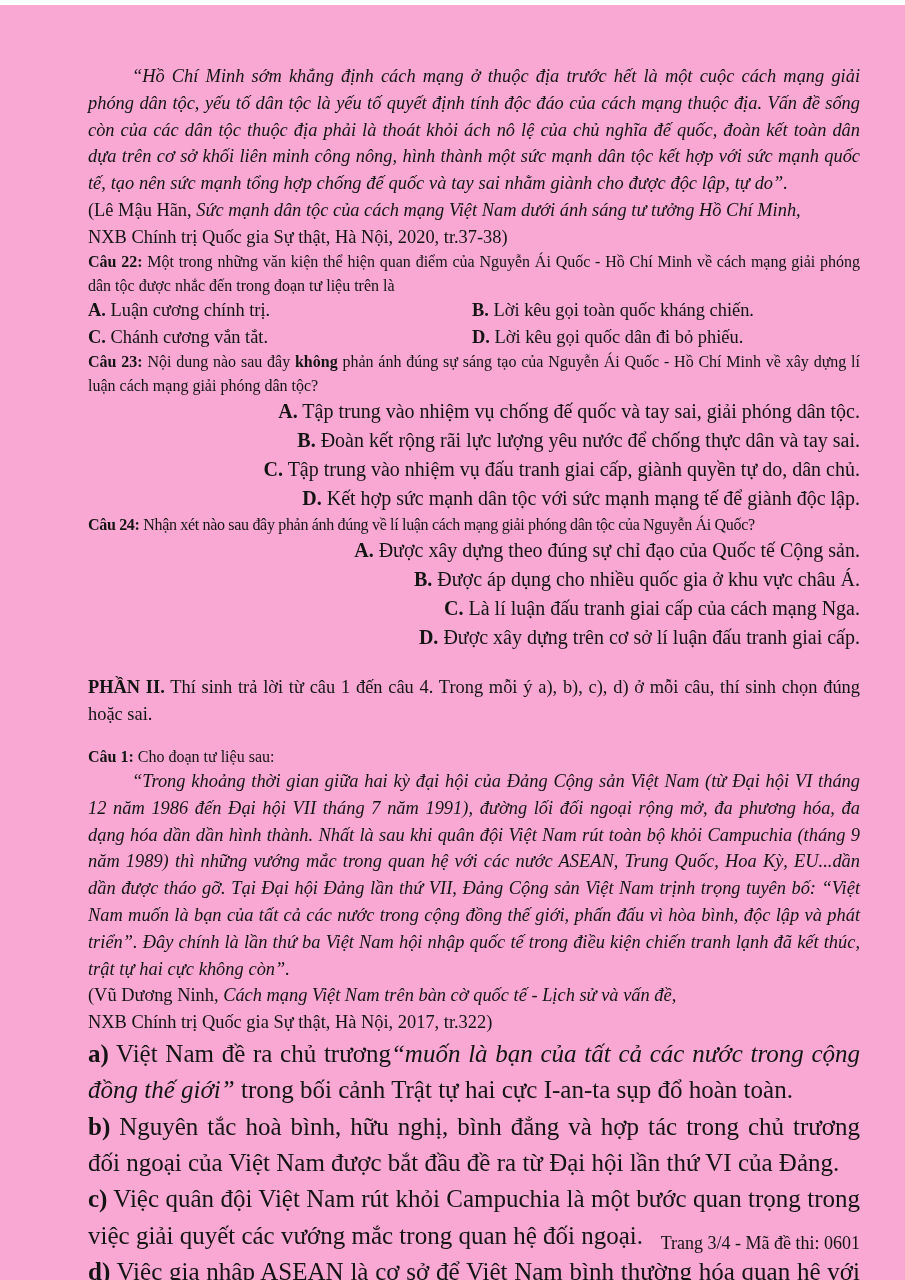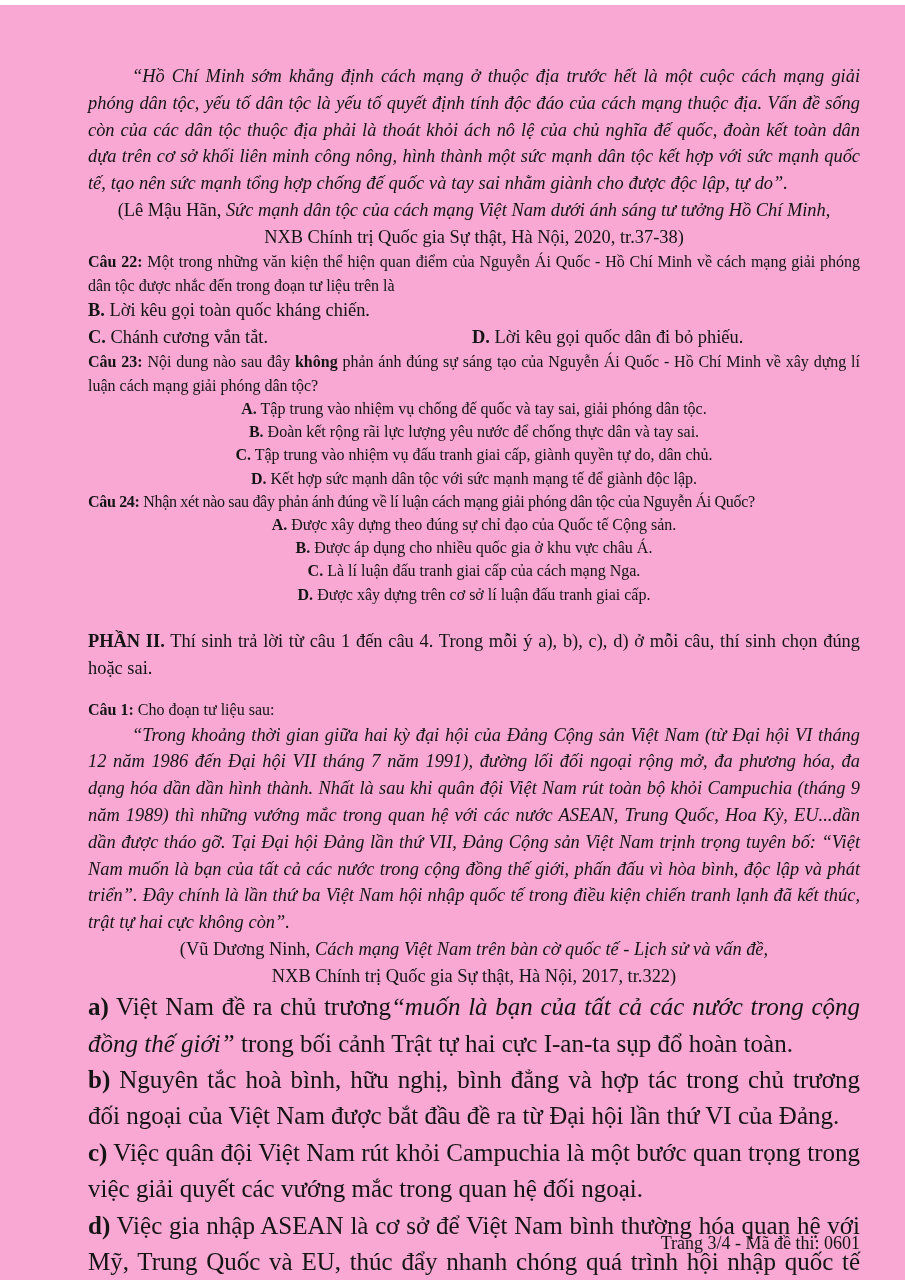--- a/index.html
+++ b/index.html
@@ -34,38 +34,38 @@
     text-align: justify;
     text-justify: inter-word;
     margin: 0;
     word-spacing: 0.2px;
   }
   .quote {
     font-style: italic;
     text-indent: 44px;
   }
   .cite {
-    text-align: center;
+    text-align: left;
     font-size: 18.4px;
     line-height: 1.455;
     margin: 0;
   }
   .cite .it { font-style: italic; }
   .q-head {
     font-size: 16px;
     line-height: 1.455;
     text-align: justify;
     margin: 0;
   }
   .q-head b { font-weight: 700; }
   .opt {
-    font-size: 16px;
+    font-size: 20px;
     line-height: 1.452;
     margin: 0;
-    text-align: center;
+    text-align: right;
     white-space: nowrap;
   }
   .opt b { font-weight: 700; }
   .opt-row {
     display: flex;
     font-size: 18.4px;
     line-height: 1.452;
   }
   .opt-col-a { width: 384px; flex: 0 0 384px; white-space: nowrap; }
   .opt-col-b { flex: 1 1 auto; white-space: nowrap; }
@@ -101,20 +101,21 @@
 
 <div class="page">
   <div class="content">
 
     <p class="p quote">“Hồ Chí Minh sớm khẳng định cách mạng ở thuộc địa trước hết là một cuộc cách mạng giải phóng dân tộc, yếu tố dân tộc là yếu tố quyết định tính độc đáo của cách mạng thuộc địa. Vấn đề sống còn của các dân tộc thuộc địa phải là thoát khỏi ách nô lệ của chủ nghĩa đế quốc, đoàn kết toàn dân dựa trên cơ sở khối liên minh công nông, hình thành một sức mạnh dân tộc kết hợp với sức mạnh quốc tế, tạo nên sức mạnh tổng hợp chống đế quốc và tay sai nhằm giành cho được độc lập, tự do”.</p>
     <p class="cite"><span>(Lê Mậu Hãn, </span><span class="it">Sức mạnh dân tộc của cách mạng Việt Nam dưới ánh sáng tư tưởng Hồ Chí Minh,</span></p>
     <p class="cite">NXB Chính trị Quốc gia Sự thật, Hà Nội, 2020, tr.37-38)</p>
 
     <p class="q-head"><b>Câu 22:</b><span> Một trong những văn kiện thể hiện quan điểm của Nguyễn Ái Quốc - Hồ Chí Minh về cách mạng giải phóng dân tộc được nhắc đến trong đoạn tư liệu trên là</span></p>
     <div class="opt-row">
+      <div class="opt-col-a"><b>A.</b><span> Luận cương chính trị.</span></div>
       <div class="opt-col-b"><b>B.</b><span> Lời kêu gọi toàn quốc kháng chiến.</span></div>
     </div>
     <div class="opt-row">
       <div class="opt-col-a"><b>C.</b><span> Chánh cương vắn tắt.</span></div>
       <div class="opt-col-b"><b>D.</b><span> Lời kêu gọi quốc dân đi bỏ phiếu.</span></div>
     </div>
 
     <p class="q-head"><b>Câu 23:</b><span> Nội dung nào sau đây </span><b>không</b><span> phản ánh đúng sự sáng tạo của Nguyễn Ái Quốc - Hồ Chí Minh về xây dựng lí luận cách mạng giải phóng dân tộc?</span></p>
     <p class="opt"><b>A.</b><span> Tập trung vào nhiệm vụ chống đế quốc và tay sai, giải phóng dân tộc.</span></p>
     <p class="opt"><b>B.</b><span> Đoàn kết rộng rãi lực lượng yêu nước để chống thực dân và tay sai.</span></p>

